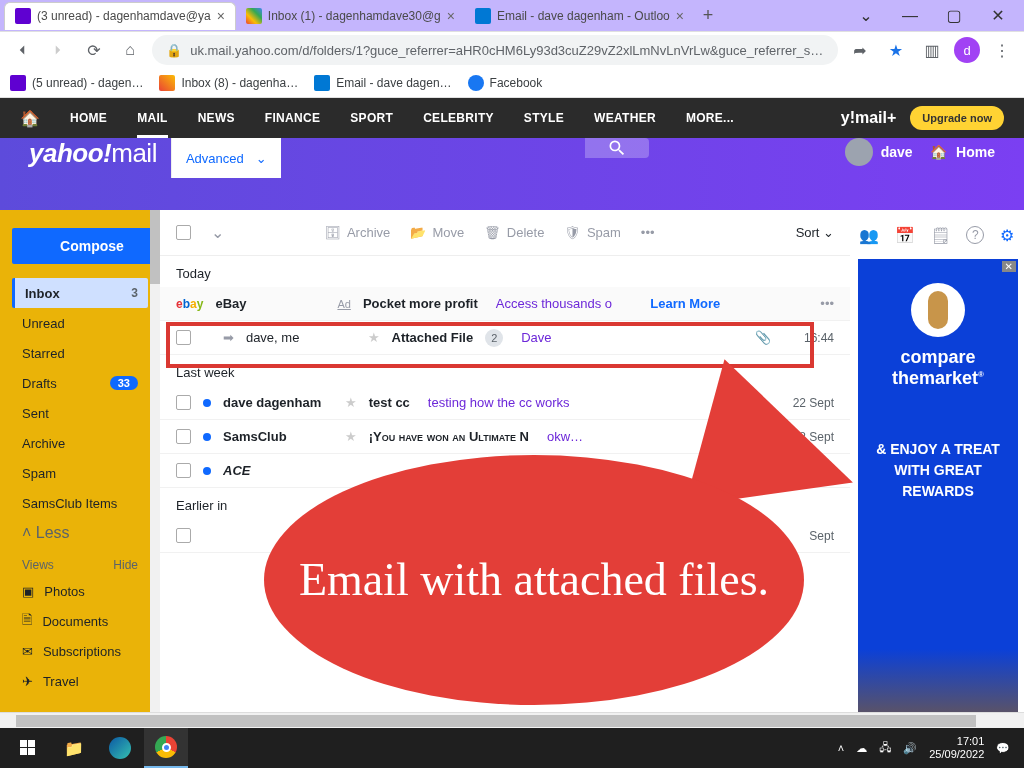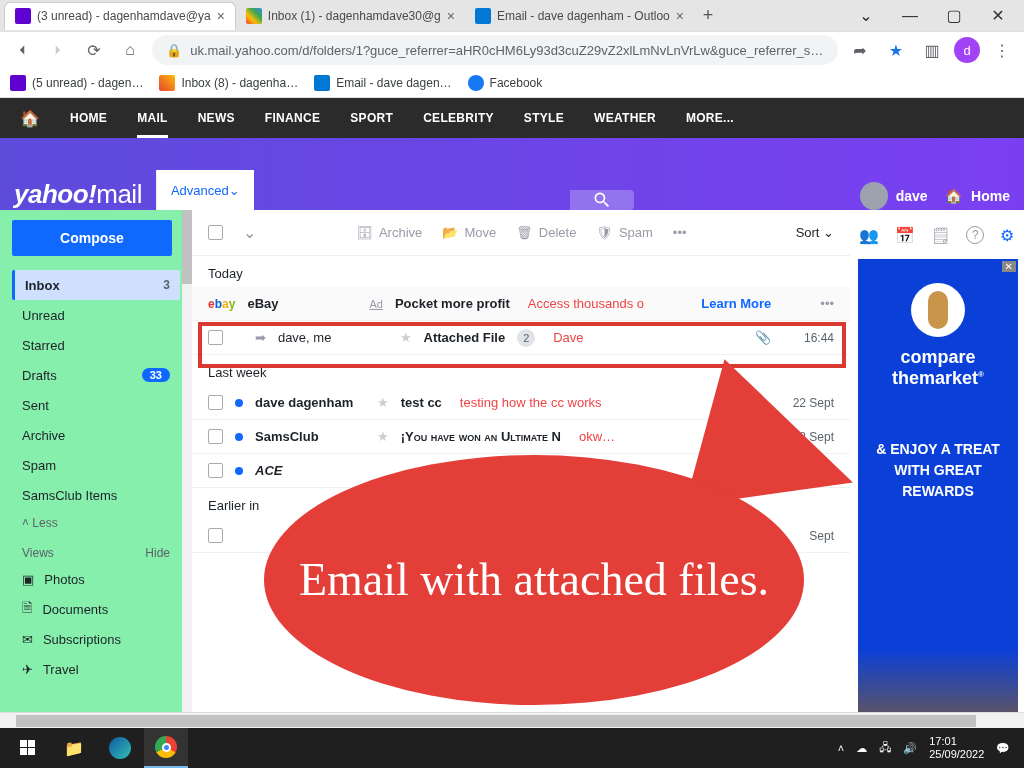--- a/index.html
+++ b/index.html
@@ -1,17 +1,17 @@
 <!DOCTYPE html>
 <html><head>
 <meta charset="utf-8">
 <style>
 *{margin:0;padding:0;box-sizing:border-box;font-family:"Segoe UI",Arial,sans-serif}
 body{width:1024px;height:768px;overflow:hidden;background:#fff;position:relative}
-.titlebar{height:32px;background:#e5e5e5;display:flex;align-items:center;padding:0 4px;border-bottom:1px solid #e0e0e0}
+.titlebar{height:32px;background:#c4b5fd;display:flex;align-items:center;padding:0 4px;border-bottom:1px solid #e0e0e0}
 .tab{display:flex;align-items:center;height:28px;padding:0 10px;border-radius:6px 6px 0 0;font-size:12px;color:#4a4a4a;max-width:240px;gap:6px;cursor:pointer}
 .tab.active{background:#fff;border:1px solid #ccc;border-bottom:none}
 .tab .fav{width:16px;height:16px;flex-shrink:0;border-radius:2px}
 .tab .txt{white-space:nowrap;overflow:hidden;text-overflow:ellipsis;flex:1}
 .tab .x{color:#666;font-size:14px}
 .newtab{width:28px;height:28px;display:flex;align-items:center;justify-content:center;font-size:18px;color:#555;cursor:pointer}
 .winctrl{margin-left:auto;display:flex}
 .winctrl span{width:44px;height:32px;display:flex;align-items:center;justify-content:center;color:#333;cursor:pointer}
 .addrbar{height:36px;display:flex;align-items:center;padding:4px 8px;gap:8px;background:#fff}
 .navbtn{width:28px;height:28px;display:flex;align-items:center;justify-content:center;color:#5f6368;cursor:pointer;border-radius:50%}
@@ -22,77 +22,77 @@
 .icbtn{width:28px;height:28px;display:flex;align-items:center;justify-content:center;cursor:pointer;color:#5f6368}
 .bkmbar{height:30px;display:flex;align-items:center;padding:0 10px;gap:16px;background:#fff;border-bottom:1px solid #e0e0e0}
 .bkm{display:flex;align-items:center;gap:6px;font-size:12px;color:#3c4043;cursor:pointer}
 .bkm .fav{width:16px;height:16px;border-radius:2px}
 .topnav{height:40px;background:#2b2b2b;display:flex;align-items:center;padding:0 20px;gap:30px}
 .topnav a{color:#fff;font-size:12px;font-weight:700;letter-spacing:.3px;cursor:pointer}
 .topnav .home-ic{color:#fff}
 .topnav .right{margin-left:auto;display:flex;align-items:center;gap:14px}
 .upgrade{background:#ffd333;color:#333;font-size:11px;font-weight:700;padding:6px 12px;border-radius:12px;cursor:pointer}
 .ymail-logo{color:#fff;font-weight:700;font-size:16px}
-.header{height:72px;background:linear-gradient(90deg,#5d4bdb 0%,#7b3ff2 100%);display:flex;align-items:flex-end;padding:0 14px;gap:14px}
+.header{height:72px;background:linear-gradient(90deg,#5d4bdb 0%,#7b3ff2 100%);display:flex;align-items:flex-start;padding:0 29px;gap:14px}
 .logo{color:#fff;font-size:26px;font-weight:700;font-style:italic;letter-spacing:-.5px}
 .logo .mail{font-style:normal;font-weight:400}
 .searchbox{flex:0 0 400px;display:flex;height:40px}
 .searchin{flex:1;border:none;padding:0 14px;font-size:14px;color:#555;background:#fff;border-radius:4px 0 0 4px;outline:none}
-.adv{background:#fff;padding:0 14px;display:flex;align-items:center;gap:0;color:#0f69ff;font-size:13px;border-left:1px solid #eee;cursor:pointer}
+.adv{background:#fff;padding:0 14px;display:flex;align-items:center;gap:12px;color:#0f69ff;font-size:13px;border-left:1px solid #eee;cursor:pointer}
 .searchbtn{width:64px;background:rgba(255,255,255,.25);display:flex;align-items:center;justify-content:center;border-radius:0 4px 4px 0;cursor:pointer}
 .hdr-right{margin-left:auto;display:flex;align-items:center;gap:18px;color:#fff}
 .avatar{width:28px;height:28px;border-radius:50%;background:#9ca3af}
 .hbtn{display:flex;align-items:center;gap:8px;cursor:pointer;font-weight:600;font-size:14px}
 .content{display:flex;height:calc(100% - 32px - 36px - 30px - 40px - 72px - 40px)}
-.sidebar{width:192px;background:#86efac;padding:10px 12px;position:relative}
+.sidebar{width:160px;background:#eab308;padding:18px 12px;position:relative}
 .compose{background:#0f69ff;color:#fff;font-size:14px;font-weight:600;height:36px;width:160px;border-radius:2px;display:flex;align-items:center;justify-content:center;margin-bottom:14px;cursor:pointer}
 .folder{display:flex;align-items:center;height:30px;padding:0 10px;font-size:13px;color:#1d2228;cursor:pointer;border-radius:2px}
 .folder.active{background:#cfe0ff;font-weight:700;border-left:3px solid #0f69ff}
 .folder .cnt{margin-left:auto;font-size:12px;color:#5b636a;font-weight:700}
 .badge{margin-left:auto;background:#0f69ff;color:#fff;border-radius:10px;font-size:11px;padding:1px 8px;font-weight:700}
-.less{font-size:12px;color:#5b636a;padding:6px 10px;cursor:pointer}
+.less{font-size:16px;color:#5b636a;padding:6px 10px;cursor:pointer}
 .views-hd{display:flex;justify-content:space-between;padding:10px 10px 4px;font-size:12px;color:#5b636a}
 .view{display:flex;align-items:center;gap:10px;height:30px;padding:0 10px;font-size:13px;color:#1d2228;cursor:pointer}
 .sbtrack{position:absolute;right:0;top:0;width:10px;height:100%;background:#f1f1f1}
 .sbthumb{position:absolute;right:0;top:0;width:10px;height:74px;background:#c1c1c1}
 .main{flex:1;background:#fff;display:flex;flex-direction:column;position:relative}
 .toolbar{height:46px;display:flex;align-items:center;padding:0 16px;gap:20px;border-bottom:1px solid #eee}
 .cb{width:15px;height:15px;border:1.5px solid #aaa;border-radius:2px;cursor:pointer}
 .tbtn{display:flex;align-items:center;gap:6px;color:#979ba7;font-size:13px;cursor:pointer}
 .sort{margin-left:auto;color:#1d2228;font-weight:400;font-size:13px;cursor:pointer}
 .msglist{flex:1;overflow:hidden;position:relative}
 .section{font-size:13px;font-weight:400;color:#1d2228;padding:10px 16px 6px}
 .row{display:flex;align-items:center;height:34px;padding:0 16px;gap:12px;font-size:13px;color:#1d2228;border-bottom:1px solid #f1f1f1}
 .row .from{width:110px;white-space:nowrap;overflow:hidden}
 .row .subj{font-weight:700}
-.row .snip{color:#ef4444;margin-left:6px}
+.row .snip{color:#6d28d9;margin-left:6px}
 .row .date{margin-left:auto;color:#5b636a;font-size:12px}
 .dot{width:8px;height:8px;border-radius:50%;background:#0f69ff;flex-shrink:0}
 .nodot{width:8px}
 .star{color:#ccc;cursor:pointer}
 .adrow{background:#fafafa;position:relative}
 .adrow .adlbl{color:#979ba7;font-size:11px;text-decoration:underline}
-.adrow .learn{color:#0f69ff;font-weight:700;margin-left:auto;margin-right:37px}
+.adrow .learn{color:#0f69ff;font-weight:700;margin-left:auto;margin-right:88px}
 .highlight{position:absolute;border:4px solid #da3832;pointer-events:none}
 .attcnt{background:#e0e4e9;color:#5b636a;border-radius:50%;width:18px;height:18px;font-size:11px;display:inline-flex;align-items:center;justify-content:center}
 .clip{color:#979ba7}
 .rightcol{width:174px;padding:8px;position:relative}
 .adbox{width:160px;height:480px;background:#0b40d8;position:relative;color:#fff;text-align:center;overflow:hidden}
 .adbox .meer{width:54px;height:54px;border-radius:50%;background:#fff;margin:24px auto 10px;position:relative}
 .adbox .brand{font-size:18px;font-weight:700}
 .adbox .tag{font-size:14px;font-weight:700;padding:50px 12px 0;line-height:1.5}
 .adbox .dog{position:absolute;bottom:0;left:0;right:0;height:90px;background:linear-gradient(180deg,transparent 0%,#7a5a3a 100%)}
 .callout{position:absolute;left:264px;top:415px;width:560px;height:300px;pointer-events:none;z-index:50}
 .bubble{position:absolute;left:0;top:40px;width:540px;height:250px;background:#e33e38;border-radius:50%;display:flex;align-items:center;justify-content:center;color:#fff;font-size:46px;font-family:"Comic Sans MS",cursive;text-align:center;line-height:1.3;padding:30px}
 .tail{position:absolute;left:410px;top:-60px;width:0;height:0;border-left:60px solid transparent;border-right:110px solid transparent;border-bottom:140px solid #e33e38;transform:rotate(-8deg)}
 .taskbar{position:absolute;bottom:0;left:0;right:0;height:40px;background:#1f1f1f;display:flex;align-items:center;padding:0 6px;gap:2px}
 .tbicon{width:44px;height:40px;display:flex;align-items:center;justify-content:center;cursor:pointer;color:#fff}
 .tbicon.active{border-bottom:2px solid #76b9ed;background:#333}
 .tray{margin-left:auto;display:flex;align-items:center;gap:12px;color:#fff;font-size:11px;padding-right:8px}
-.clock{text-align:left;line-height:1.2}
+.clock{text-align:right;line-height:1.2}
 .hscroll{position:absolute;bottom:40px;left:0;right:0;height:16px;background:#f1f1f1;border-top:1px solid #ddd}
 .hthumb{position:absolute;left:16px;top:2px;height:12px;width:960px;background:#c1c1c1}
 .gear{color:#0f69ff}
 svg{display:block}
 </style>
 </head>
 <body>
 
 <div class="titlebar">
   <div class="tab active">
@@ -166,20 +166,24 @@
   <span class="home-ic">🏠</span>
   <a>HOME</a>
   <a style="border-bottom:3px solid #fff;padding-bottom:10px;margin-bottom:-13px">MAIL</a>
   <a>NEWS</a>
   <a>FINANCE</a>
   <a>SPORT</a>
   <a>CELEBRITY</a>
   <a>STYLE</a>
   <a>WEATHER</a>
   <a>MORE...</a>
+  <div class="right">
+    <span class="ymail-logo">y!mail+</span>
+    <span class="upgrade">Upgrade now</span>
+  </div>
 </div>
 
 <div class="header">
   <div class="logo"><span>yahoo!</span><span class="mail">mail</span></div>
   <div class="searchbox">
     <div class="adv">
         <span>Advanced</span>
         <span>⌄</span>
       </div>
   </div>

